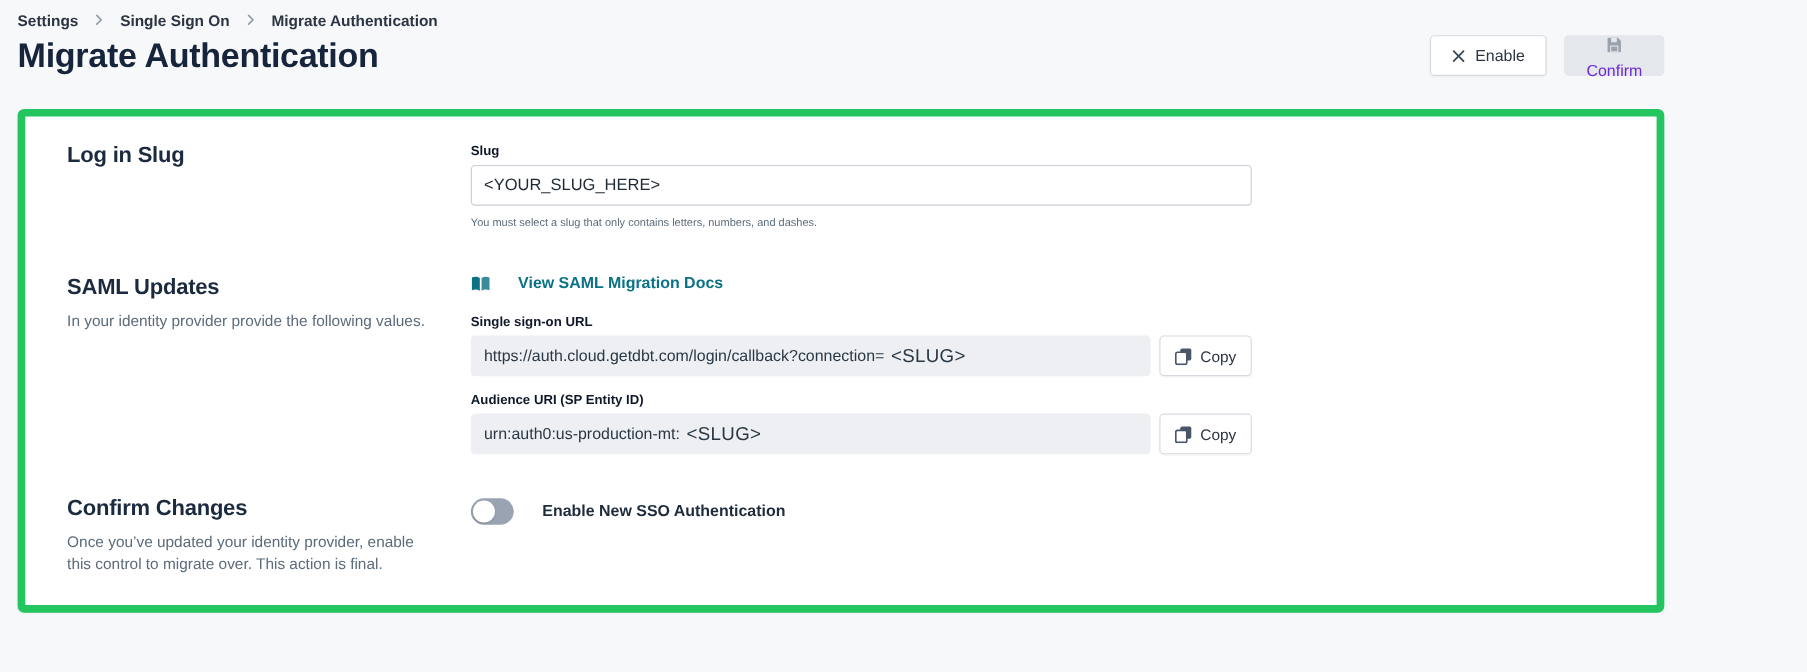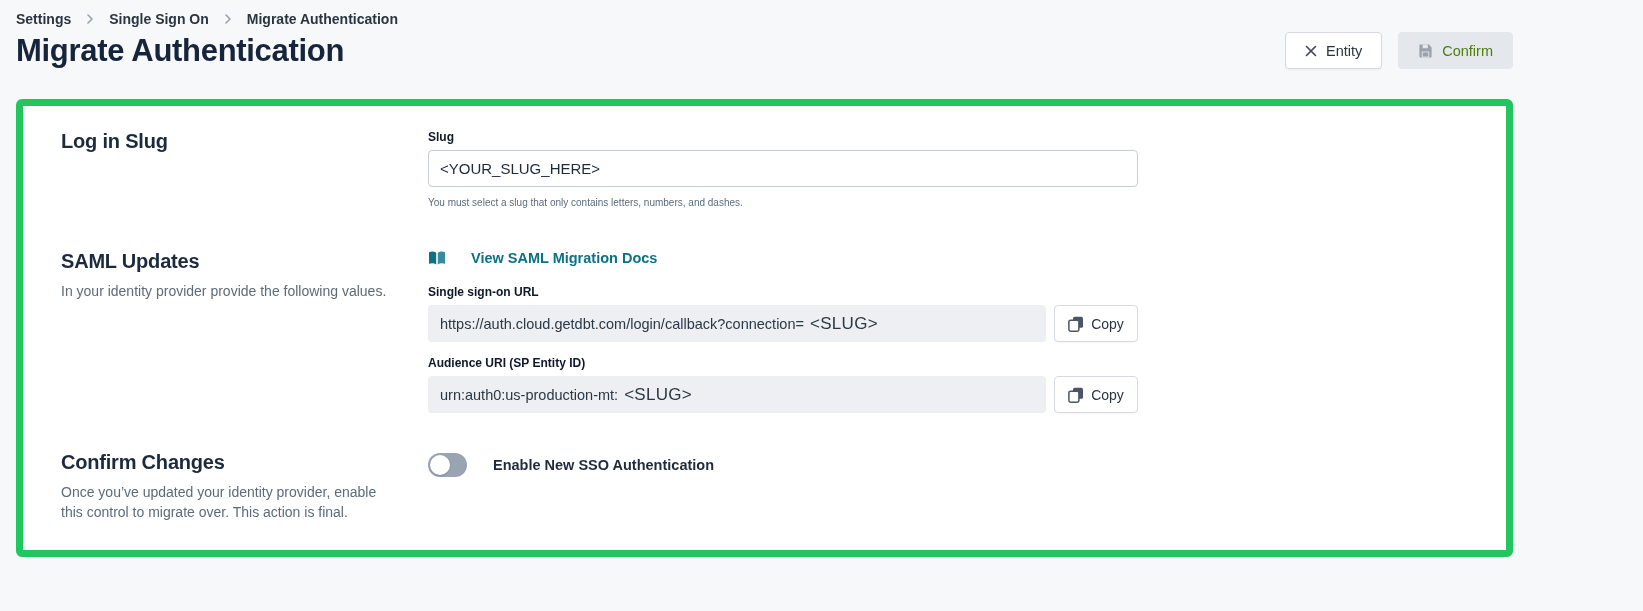--- a/index.html
+++ b/index.html
@@ -8,21 +8,21 @@
     width: 1643px; height: 611px;
     background: #f7f8f9;
     font-family: "Liberation Sans", sans-serif;
     color: #1f2a37;
     overflow: hidden;
   }
   .content { width: 1497px; margin-left: 16px; }
 
   
   .breadcrumb {
-    display: flex; align-items: center; gap: 12px;
+    display: flex; align-items: flex-start; gap: 12px;
     padding-top: 11px; font-size: 14px;
   }
   .crumb { color: #2a3442; font-weight: 600; cursor: pointer; }
   .crumb.current { font-weight: 700; cursor: default; }
   .crumb-sep { display: flex; align-items: center; }
 
   
   .title-row {
     display: flex; justify-content: space-between; align-items: center;
     margin-top: 5px;
@@ -35,22 +35,23 @@
   .btn {
     height: 37px; border-radius: 4px; padding: 0 19px;
     display: inline-flex; align-items: center; gap: 9px;
     font-size: 14.5px; font-family: inherit;
   }
   .btn-cancel {
     background: #ffffff; border: 1px solid #d6dae0; color: #2a3442;
     box-shadow: 0 1px 2px rgba(16,24,40,0.05); cursor: pointer;
   }
   .btn-confirm {
-    background: #e4e7eb; border: 1px solid #e4e7eb; color: #4d7c0f;
+    background: #e4e7eb; border: 1px solid #e4e7eb; color: #6d28d9;
     cursor: default;
+    flex-direction: column;
   }
 
   
   .card {
     margin-top: 30px; background: #ffffff;
     border: 7px solid #22c55e; border-radius: 6px;
     box-shadow: 0 1px 2px rgba(16,24,40,0.04);
     padding: 24px 38px 28px 38px;
   }
   .row { display: flex; }
@@ -133,21 +134,21 @@
 
   <div class="title-row">
     <h1 class="page-title">Migrate Authentication</h1>
     <div class="actions">
       <button class="btn btn-cancel">
         <span style="display:flex;">
           <svg width="12" height="12" viewBox="0 0 12 12">
               <path d="M1.5 1.5l9 9M10.5 1.5l-9 9" stroke="#3a4656" stroke-width="1.6" stroke-linecap="round"></path>
             </svg>
         </span>
-        <span>Entity</span>
+        <span>Enable</span>
       </button>
       <button class="btn btn-confirm" disabled="">
         <span style="display:flex;">
           <svg width="15" height="15" viewBox="0 0 16 16">
             <path d="M2.5 1.5h9.3L14.5 4.7v9.8a1 1 0 0 1-1 1h-11a1 1 0 0 1-1-1v-12a1 1 0 0 1 1-1z" fill="#9aa2ae"></path>
             <rect x="5" y="1.5" width="5.5" height="4.2" rx="0.6" fill="#e4e7eb"></rect>
             <rect x="4" y="9" width="8" height="6.5" rx="0.6" fill="#e4e7eb"></rect>
             <rect x="5" y="10" width="6" height="4.5" fill="#9aa2ae"></rect>
           </svg>
         </span>

